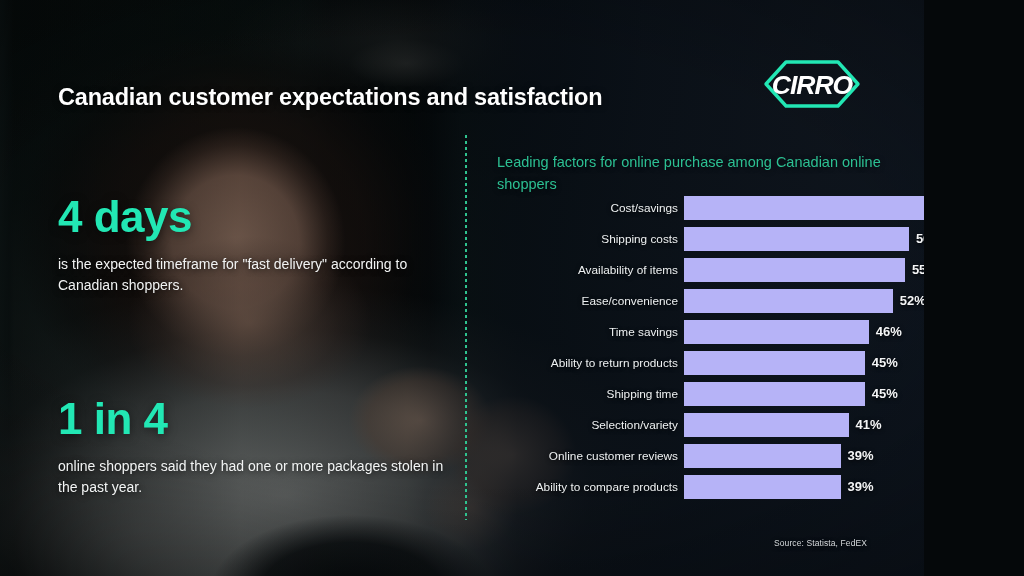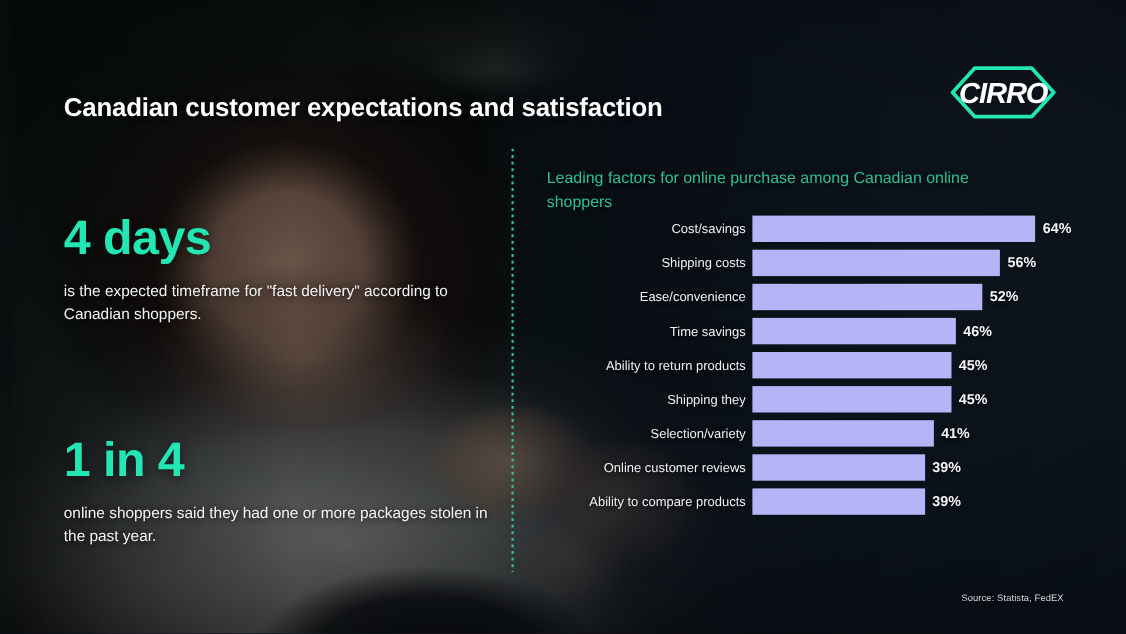--- a/index.html
+++ b/index.html
@@ -5,21 +5,21 @@
 <style>
   * { margin:0; padding:0; box-sizing:border-box; }
   html, body {
     width:1024px; height:576px;
     background:#05080a;
     font-family:"Liberation Sans", sans-serif;
     overflow:hidden;
   }
   #slide {
     position:relative;
-    width:1024px; height:576px;
+    width:924px; height:576px;
     overflow:hidden;
     background:#0b1016;
   }
 
   
   .photo-layer { position:absolute; inset:0; }
 
   .bg-base {
     background:
       linear-gradient(100deg, #0d1512 0%, #0a110f 22%, #070d0c 40%, #0a1118 62%, #101a26 80%, #16212e 100%);
@@ -214,36 +214,41 @@
             <div class="row-label">Cost/savings</div>
             <div class="bar" style="width: 257px; background: rgb(182, 179, 247);"></div>
             <div class="bar-value">64%</div>
           </div>
           <div class="row">
             <div class="row-label">Shipping costs</div>
             <div class="bar" style="width: 224.9px; background: rgb(182, 179, 247);"></div>
             <div class="bar-value">56%</div>
           </div>
           <div class="row">
+            <div class="row-label">Availability of items</div>
+            <div class="bar" style="width: 220.9px; background: rgb(182, 179, 247);"></div>
+            <div class="bar-value">55%</div>
+          </div>
+          <div class="row">
             <div class="row-label">Ease/convenience</div>
             <div class="bar" style="width: 208.8px; background: rgb(182, 179, 247);"></div>
             <div class="bar-value">52%</div>
           </div>
           <div class="row">
             <div class="row-label">Time savings</div>
             <div class="bar" style="width: 184.7px; background: rgb(182, 179, 247);"></div>
             <div class="bar-value">46%</div>
           </div>
           <div class="row">
             <div class="row-label">Ability to return products</div>
             <div class="bar" style="width: 180.7px; background: rgb(182, 179, 247);"></div>
             <div class="bar-value">45%</div>
           </div>
           <div class="row">
-            <div class="row-label">Shipping they</div>
+            <div class="row-label">Shipping time</div>
             <div class="bar" style="width: 180.7px; background: rgb(182, 179, 247);"></div>
             <div class="bar-value">45%</div>
           </div>
           <div class="row">
             <div class="row-label">Selection/variety</div>
             <div class="bar" style="width: 164.6px; background: rgb(182, 179, 247);"></div>
             <div class="bar-value">41%</div>
           </div>
           <div class="row">
             <div class="row-label">Online customer reviews</div>

